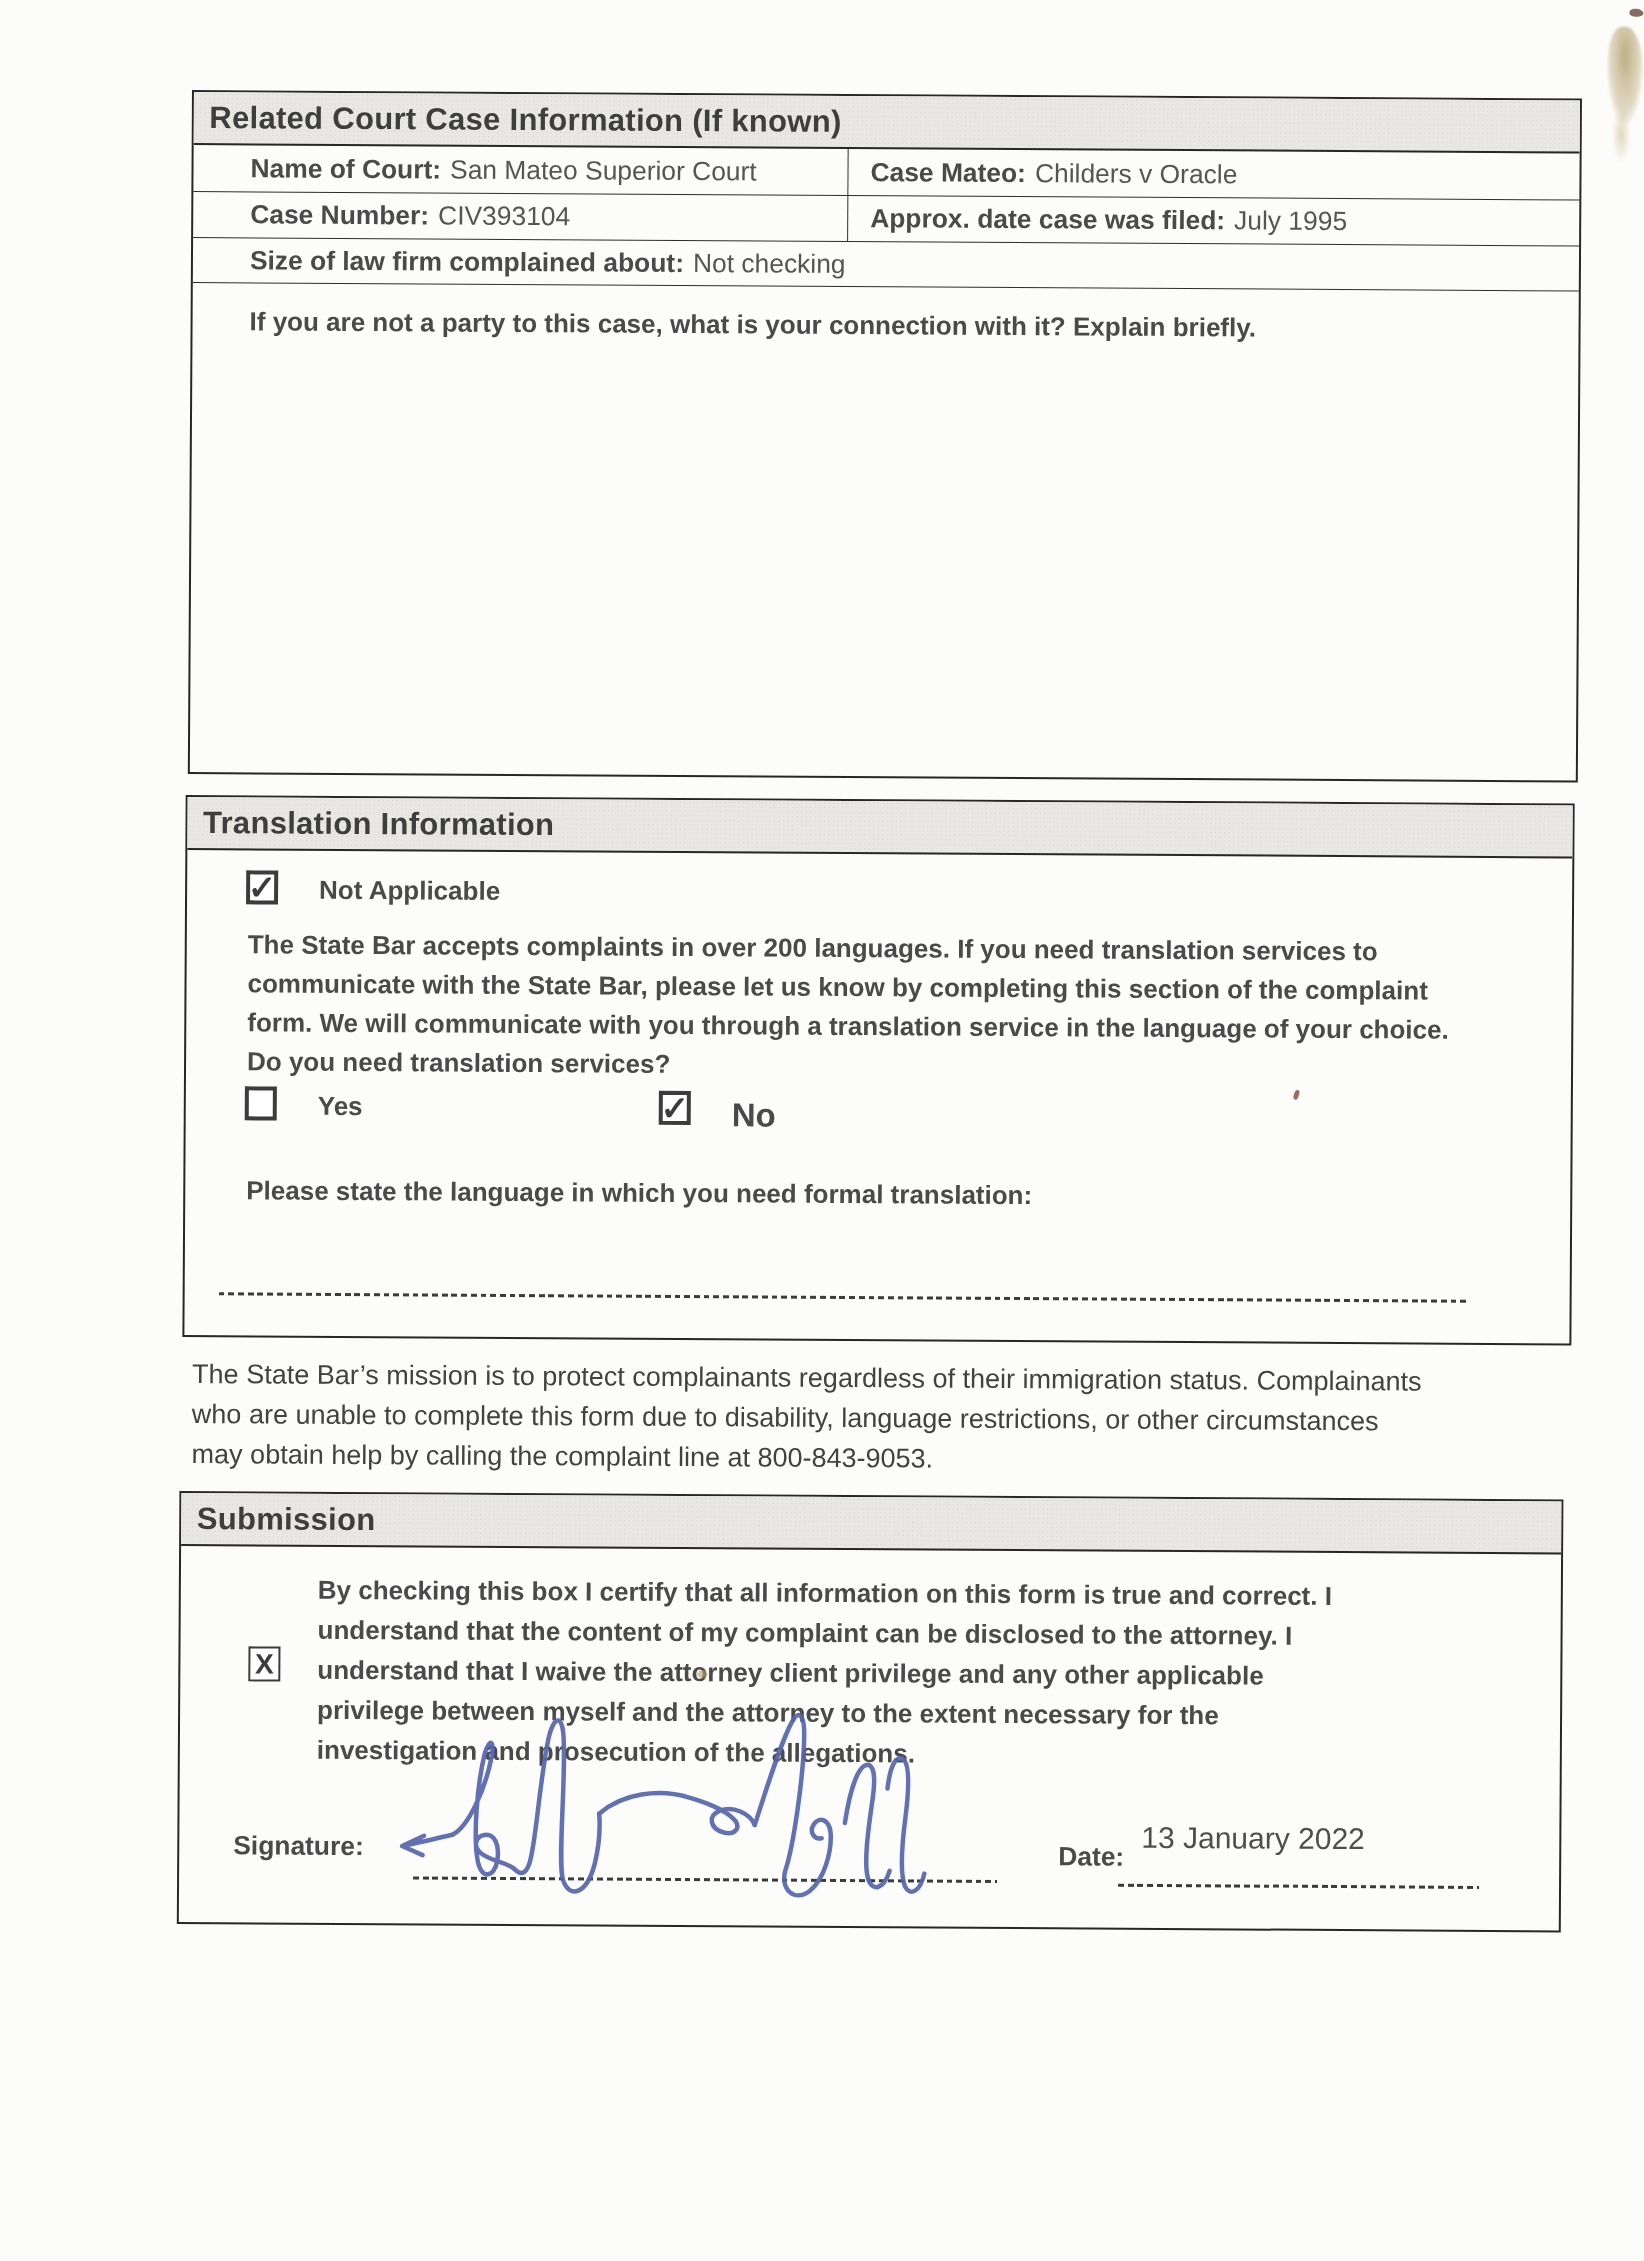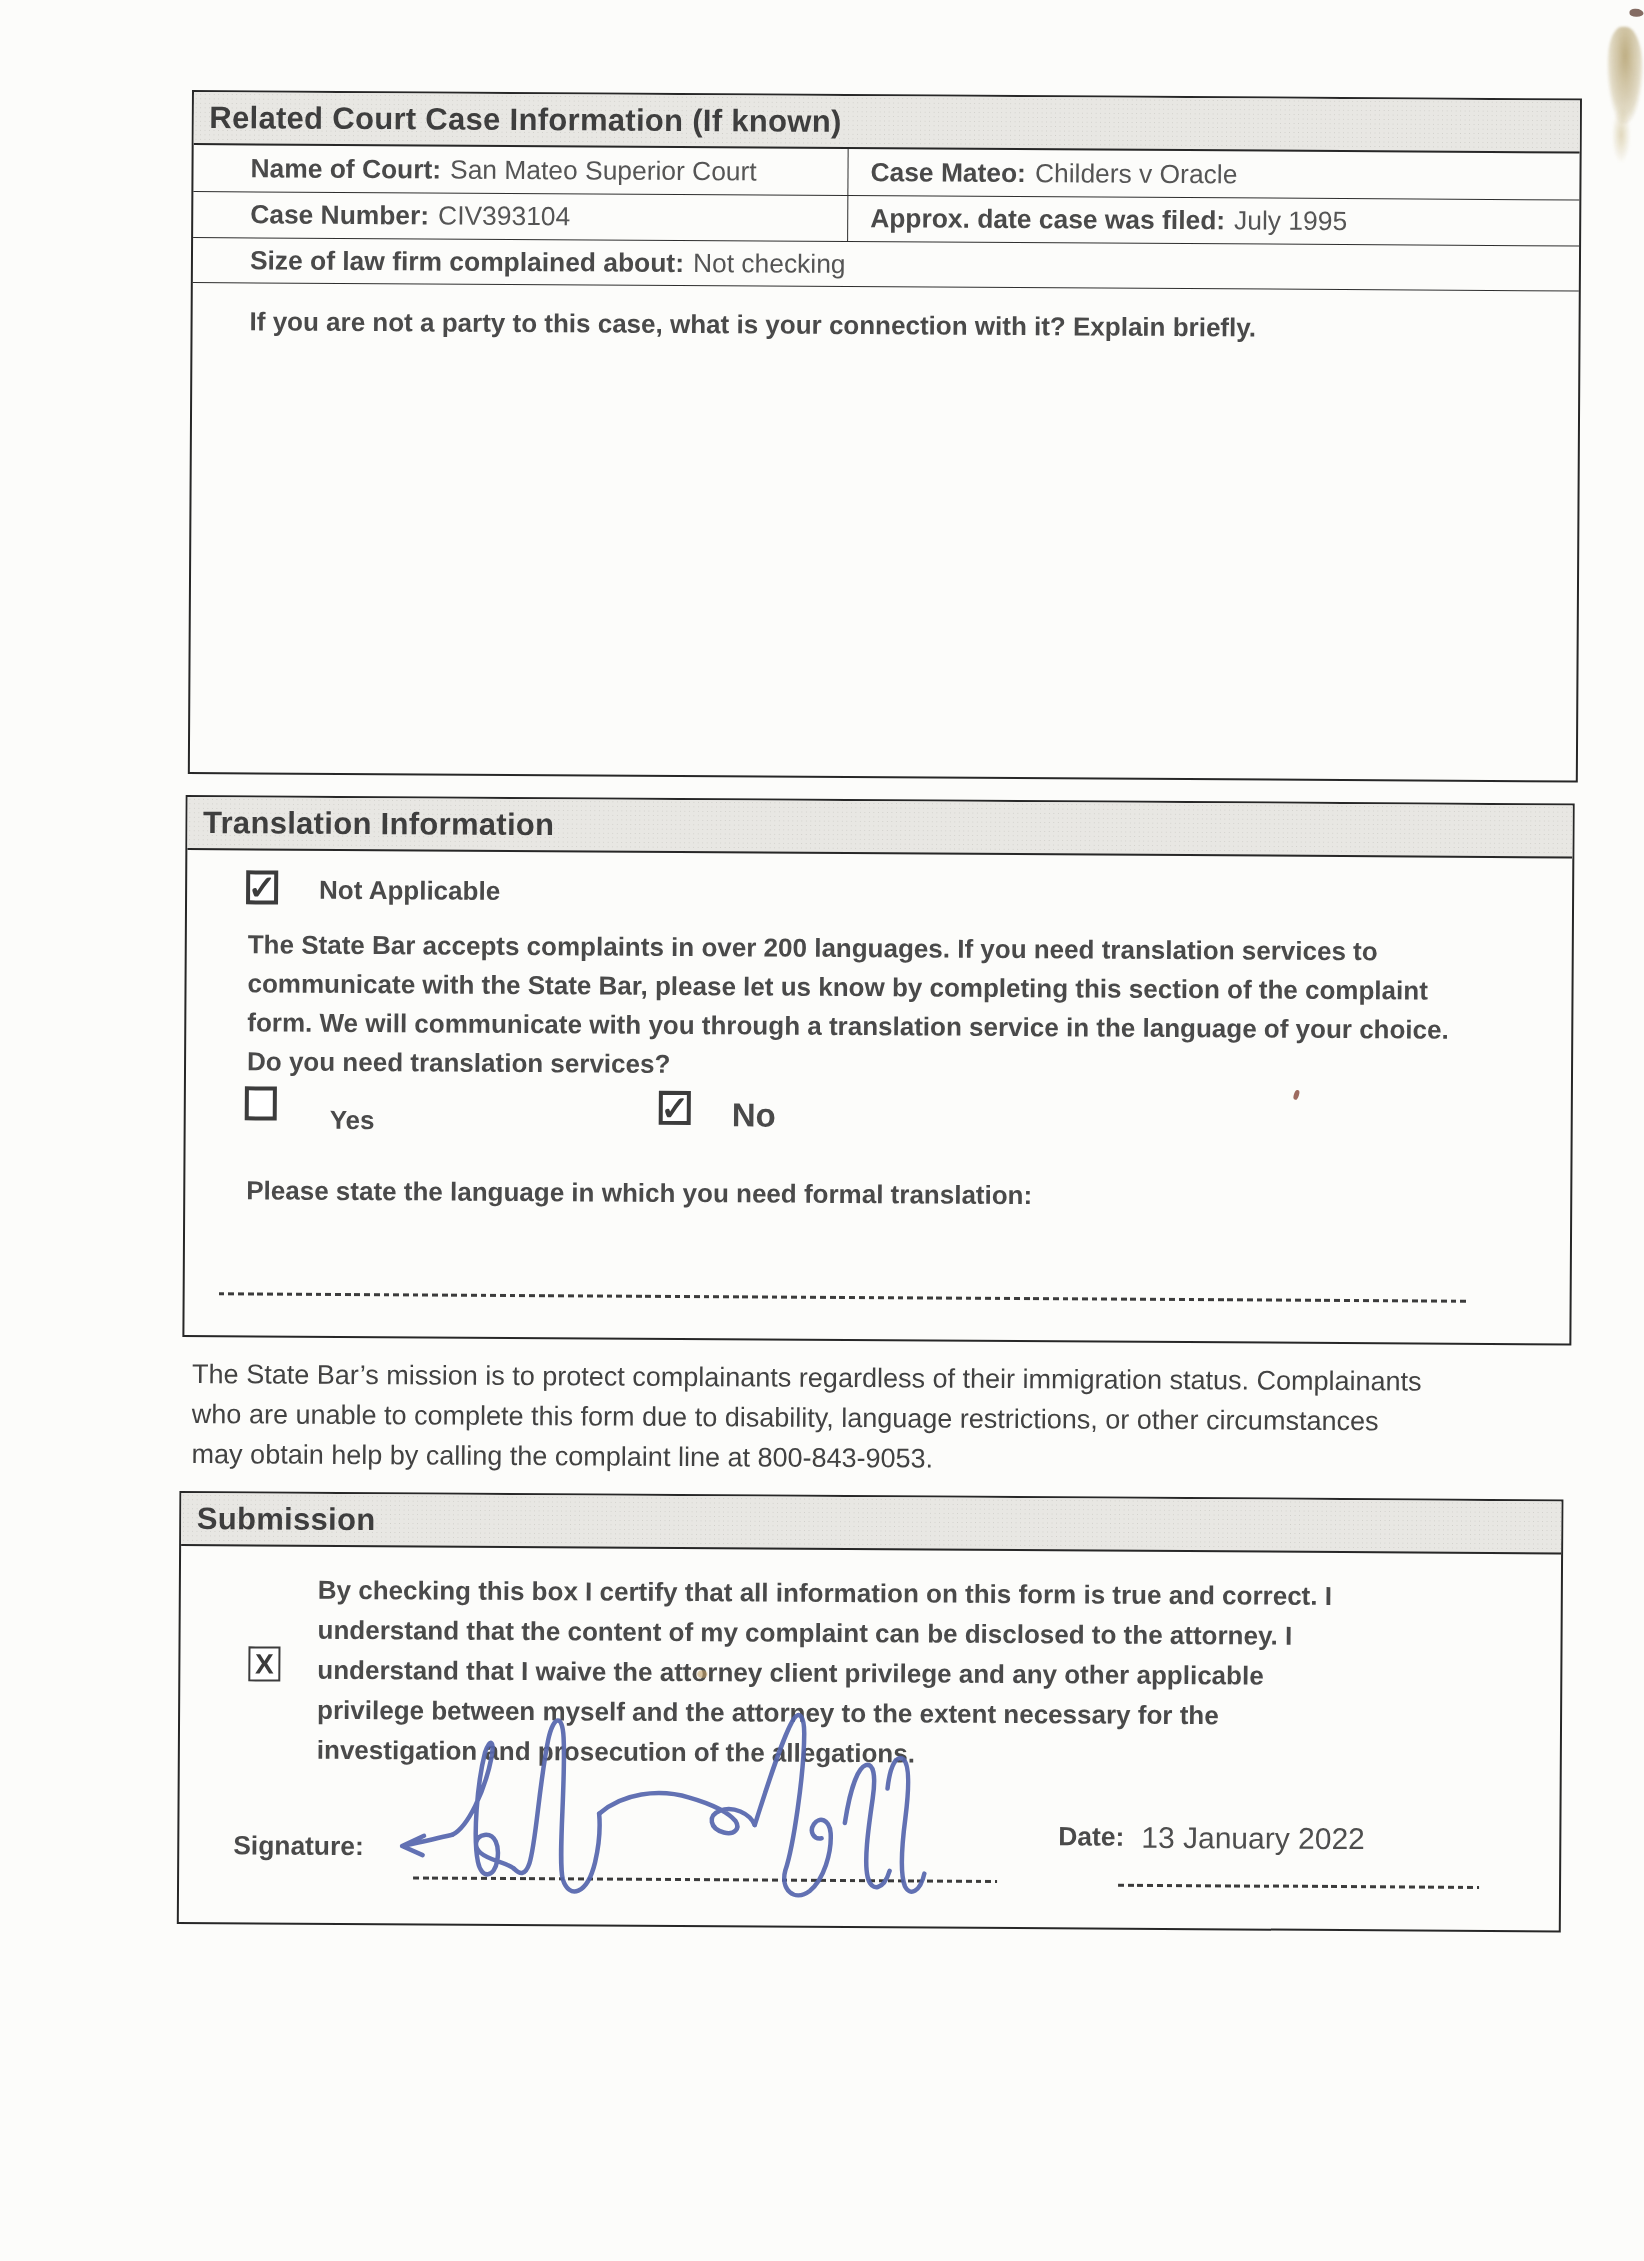--- a/index.html
+++ b/index.html
@@ -93,21 +93,21 @@
     <span class="lbl" style="position:absolute;left:132px;top:77px;font-size:26px;">Not Applicable</span>
 
     <div class="para b40" style="left:61px;top:128px;width:1296px;">The State Bar accepts complaints in over 200 languages. If you need translation services to
 communicate with the State Bar, please let us know by completing this section of the complaint
 form. We will communicate with you through a translation service in the language of your choice.
 Do you need translation services?</div>
 
     <div class="checkbox" style="left:59px;top:289px;">
       <span></span>
     </div>
-    <span class="lbl" style="position:absolute;left:132px;top:307px;font-size:26px;margin-left:12px;">Yes</span>
+    <span class="lbl" style="position:absolute;left:132px;top:293px;font-size:26px;">Yes</span>
 
     <div class="checkbox" style="left:473px;top:291px;">
       <span>✓</span>
     </div>
     <span class="lbl" style="position:absolute;left:546px;top:296px;font-size:33px;">No</span>
 
     <div class="para b40" style="left:61px;top:374px;width:1290px;">Please state the language in which you need formal translation:</div>
 
     <div class="dotline" style="left:34px;top:495px;width:1248px;"></div>
   </div>
@@ -127,21 +127,21 @@
 
     <div class="para b40" style="left:137px;top:76px;width:1122px;line-height:40px;">By checking this box I certify that all information on this form is true and correct.  I
 understand that the content of my complaint can be disclosed to the attorney.  I
 understand that I waive the attorney client privilege and any other applicable
 privilege between myself and the attorney to the extent necessary for the
 investigation and prosecution of the allegations.</div>
 
     <span class="lbl" style="position:absolute;left:54px;top:337px;">Signature:</span>
     <div class="dotline" style="left:234px;top:382px;width:584px;"></div>
 
-    <span class="lbl" style="position:absolute;left:879px;top:323px;">Date:</span>
+    <span class="lbl" style="position:absolute;left:879px;top:343px;">Date:</span>
     <span style="position:absolute;left:962px;top:322px;font-size:30px;color:#4e4e4e;">13 January 2022</span>
     <div class="dotline" style="left:939px;top:385px;width:361px;"></div>
   </div>
 
   <svg style="position:absolute;left:358px;top:1707px;width:587px;height:193px;overflow:visible;" viewBox="0 0 910 300" fill="none">
     <g stroke="#5566ad" stroke-width="7" stroke-linecap="round" stroke-linejoin="round" opacity="0.92">
       <path d="M118,198 L84,214 L116,228 M84,214 C120,206 146,200 162,196"></path>
       <path d="M162,196 C186,184 212,128 222,76 C227,50 220,44 212,68 C200,116 194,200 202,238 C208,266 228,262 232,236 C236,212 228,194 212,196 C198,198 194,214 206,224 C220,236 244,238 258,248"></path>
       <path d="M258,248 C268,258 276,258 282,240 C292,210 296,120 310,48 C318,10 332,6 334,44 C338,114 326,232 334,264 C344,296 372,288 384,238 C390,212 392,184 390,162"></path>
       <path d="M390,162 C426,130 482,122 530,136 C566,146 592,160 602,172 C610,184 600,194 584,190 C562,184 558,164 578,156 C598,148 624,160 632,178"></path>

